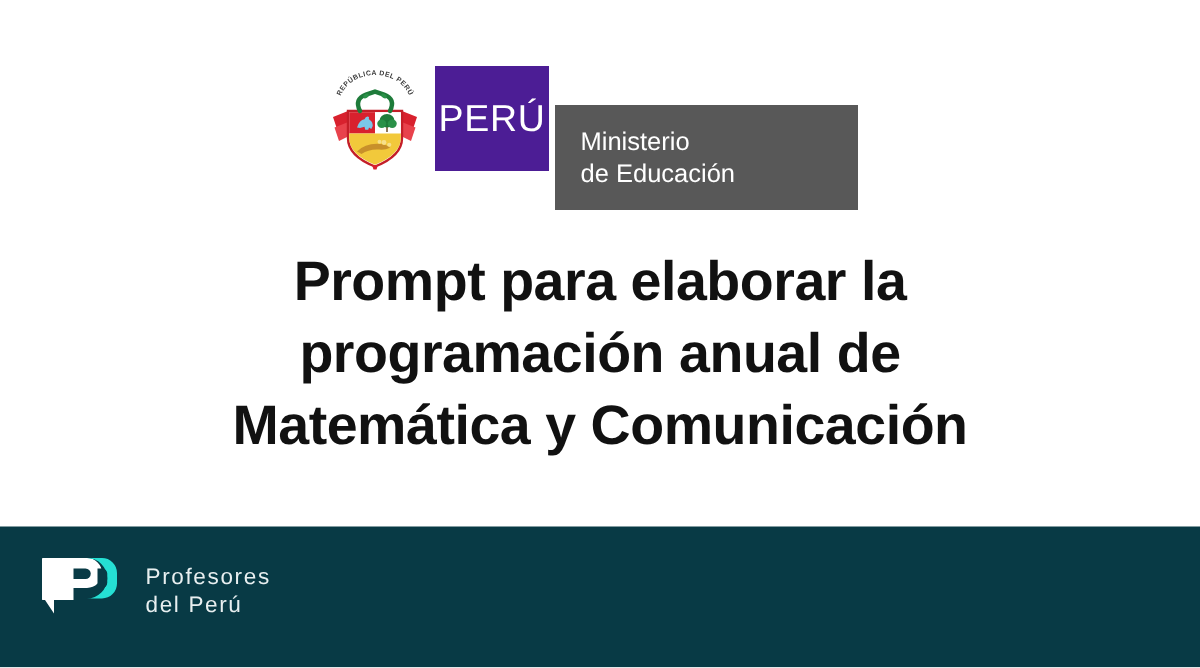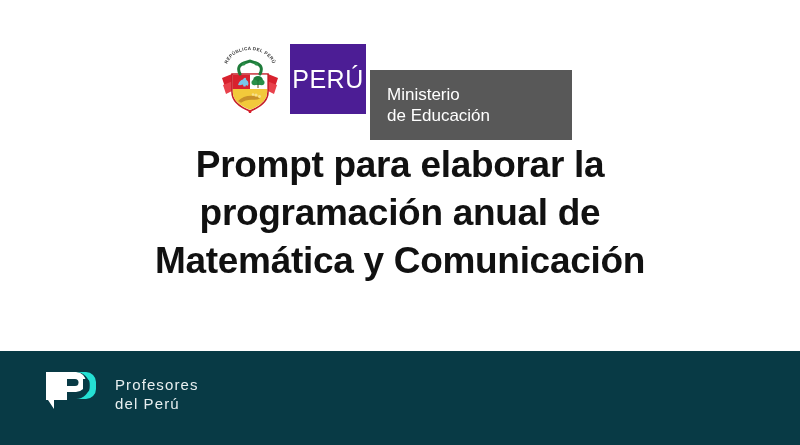--- a/index.html
+++ b/index.html
@@ -82,42 +82,41 @@
     font-size: 17px;
     line-height: 21px;
     font-weight: 400;
     font-family: "Liberation Sans", sans-serif;
   }
 
   
   .headline {
     position: absolute;
     left: 0;
-    top: 141px;
+    top: 164px;
     width: 800px;
     text-align: center;
     color: #111111;
     font-family: "Liberation Sans", sans-serif;
     font-weight: bold;
     font-size: 37px;
     line-height: 48px;
     letter-spacing: -0.3px;
   }
 
   .headline .hl-line { display: block; }
 
   
   .footer {
     position: absolute;
     left: 0;
     top: 351px;
     width: 800px;
     height: 94px;
     background: #083A45;
-    padding-left: 18px;
   }
 
   .footer-inner {
     position: relative;
     width: 100%;
     height: 100%;
   }
 
   .brand {
     position: absolute;

